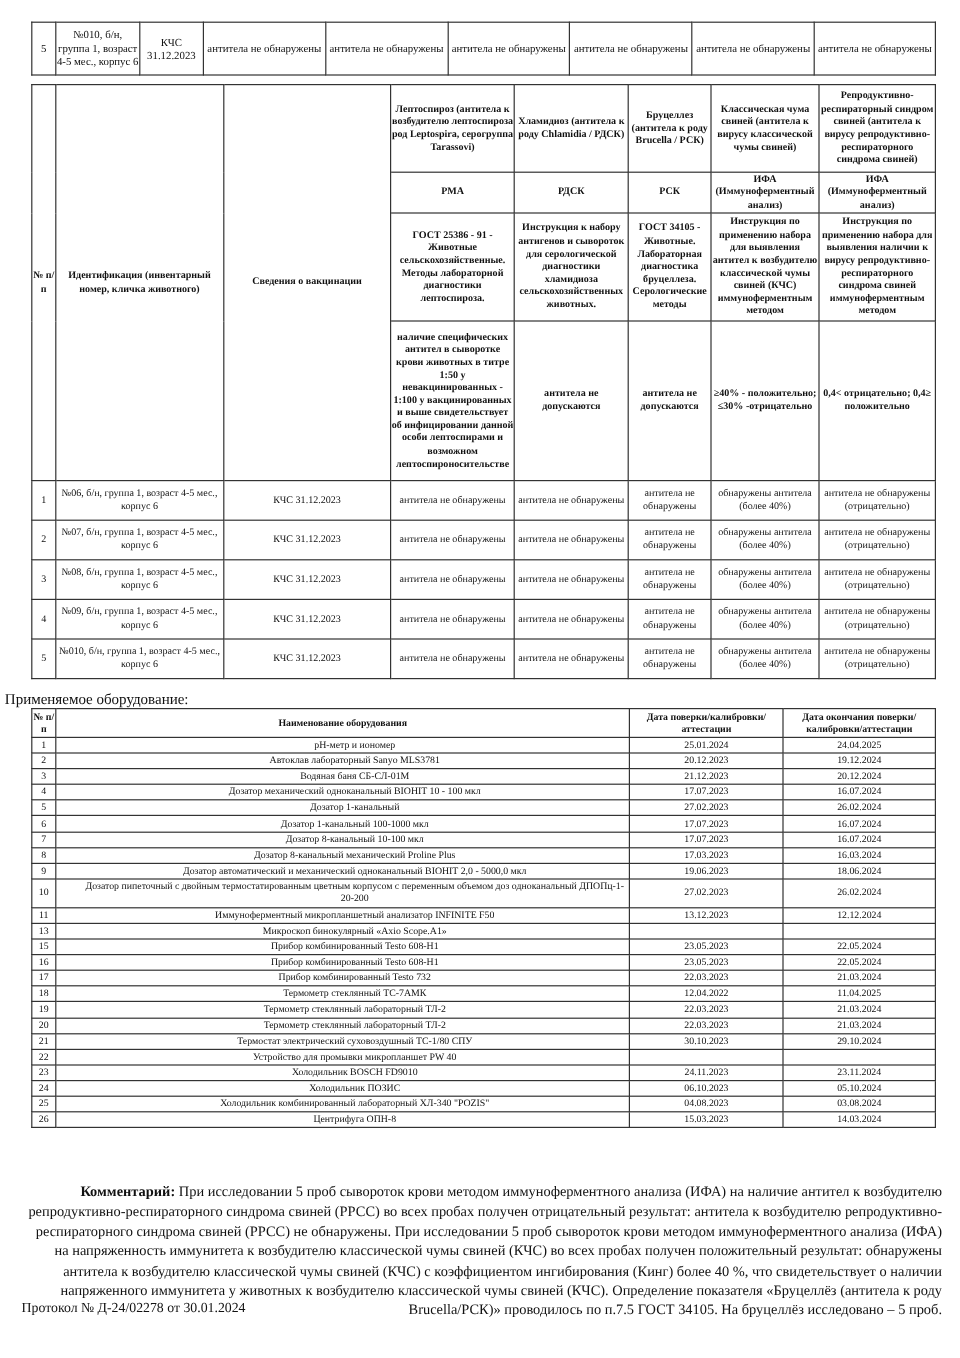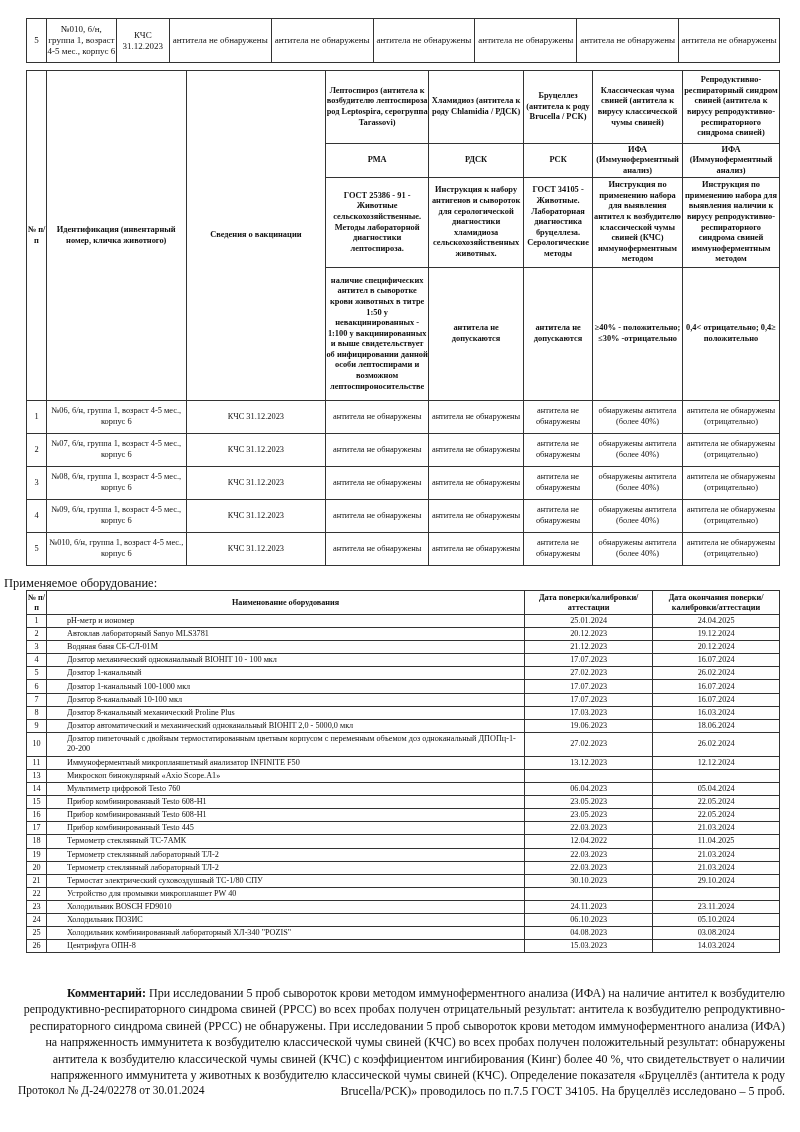--- a/index.html
+++ b/index.html
@@ -20,21 +20,21 @@
   #res-table .hdr-row2 { height: 34px; }
   #res-table .hdr-row3 { height: 90px; }
   #res-table .hdr-row4 { height: 133px; }
   #res-table .data-row { height: 33px; font-weight: normal; }
 
   
   #equip-title { position: absolute; left: 4px; top: 576px; font-size: 12.5px; }
   #equip-table { left: 26px; top: 590px; width: 754px; font-size: 8.2px; line-height: 10px; }
   #equip-table th { font-weight: bold; height: 24px; }
   #equip-table td { height: 13.1px; }
-  #equip-table td.name { text-align: left; padding-left: 20px; }
+  #equip-table td.name { text-align: center; padding-left: 20px; }
   #equip-table tr.tall td { height: 24px; }
 
   #comment {
     position: absolute; left: 20px; top: 985px; width: 765px;
     font-size: 12px; line-height: 16.4px; text-align: right;
   }
   #comment b { font-weight: bold; }
 
   #footer { position: absolute; left: 18px; top: 1082px; width: 770px; font-size: 11.5px; line-height: 16px; }
   #footer .line2 { display: flex; justify-content: flex-start; margin-top: 36px; }
@@ -249,40 +249,34 @@
         <td>13.12.2023</td>
         <td>12.12.2024</td>
       </tr>
       <tr>
         <td>13</td>
         <td class="name">Микроскоп бинокулярный «Axio Scope.A1»</td>
         <td></td>
         <td></td>
       </tr>
       <tr>
-        <td>14</td>
-        <td class="name">Мультиметр цифровой Testo 760</td>
-        <td>06.04.2023</td>
-        <td>05.04.2024</td>
-      </tr>
-      <tr>
         <td>15</td>
         <td class="name">Прибор комбинированный Testo 608-H1</td>
         <td>23.05.2023</td>
         <td>22.05.2024</td>
       </tr>
       <tr>
         <td>16</td>
         <td class="name">Прибор комбинированный Testo 608-H1</td>
         <td>23.05.2023</td>
         <td>22.05.2024</td>
       </tr>
       <tr>
         <td>17</td>
-        <td class="name">Прибор комбинированный Testo 445</td>
+        <td class="name">Прибор комбинированный Testo 732</td>
         <td>22.03.2023</td>
         <td>21.03.2024</td>
       </tr>
       <tr>
         <td>18</td>
         <td class="name">Термометр стеклянный ТС-7АМК</td>
         <td>12.04.2022</td>
         <td>11.04.2025</td>
       </tr>
       <tr>

